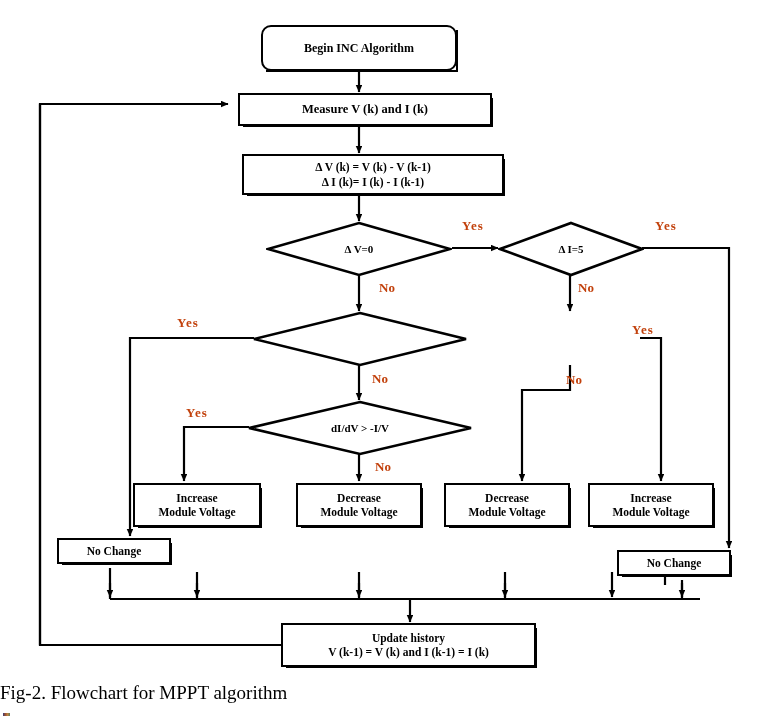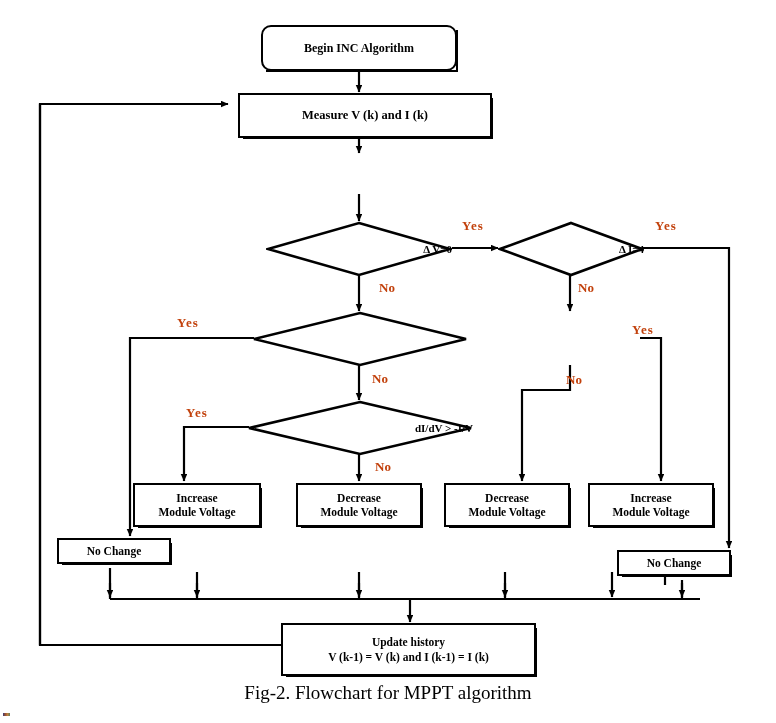--- a/index.html
+++ b/index.html
@@ -77,40 +77,40 @@
   .diamond {
     position: absolute;
     z-index: 3;
   }
   .diamond .dlabel {
     position: absolute;
     left: 0;
     top: 50%;
     width: 100%;
     transform: translateY(-50%);
-    text-align: right;
+    text-align: center;
     font-family: "Liberation Serif", serif;
     font-weight: bold;
     color: #000000;
     pointer-events: none;
   }
   
   .elabel {
     position: absolute;
     font-family: "Liberation Serif", serif;
     font-weight: bold;
     color: #c2410c;
     white-space: nowrap;
     z-index: 4;
   }
   .caption {
     position: absolute;
     left: 0;
     width: 776px;
-    text-align: center;
+    text-align: left;
     font-family: "Liberation Serif", serif;
     font-weight: normal;
     color: #000000;
   }
   .speck {
     position: absolute;
     width: 7px;
     height: 3px;
     background: linear-gradient(90deg,#1a1a5a,#8a3010,#b07020,#406040);
     opacity: .85;
@@ -177,37 +177,41 @@
       <path d="M281,645 L40,645 L40,104 L228,104" marker-end="url(#ah)"></path>
       <path d="M40,645 L40,104"></path>
 
     </g>
   </svg>
 
   <div class="node terminal" style="left:261px; top:25px; width:196px; height:46px; font-size:12px;">
     <span class="txt">Begin INC Algorithm</span>
   </div>
 
-  <div class="node proc" style="left:238px; top:93px; width:254px; height:45px; font-size:12.5px;">
+  <div class="node proc" style="left:238px; top:93px; width:254px; height:33px; font-size:12.5px;">
     <span class="txt">Measure V (k) and I (k)</span>
   </div>
 
+  <div class="node proc" style="left:242px; top:154px; width:262px; height:41px; font-size:11.5px;">
+    <span class="txt">Δ V (k) = V (k) - V (k-1)
+Δ I (k)= I (k) - I (k-1)</span>
+  </div>
 
   <div class="diamond" style="left:266px; top:221px; width:186px; height:56px;">
     <svg viewBox="0 0 186 56" style="width:186px;height:56px;display:block;">
       <polygon points="93,2 184,28 93,54 2,28" fill="#ffffff" stroke="#000000" stroke-width="2.6"></polygon>
     </svg>
     <span class="dlabel" style="font-size:11px;">Δ V=0</span>
   </div>
 
   <div class="diamond" style="left:498px; top:221px; width:146px; height:56px;">
     <svg viewBox="0 0 146 56" style="width:146px;height:56px;display:block;">
       <polygon points="73,2 144,28 73,54 2,28" fill="#ffffff" stroke="#000000" stroke-width="2.6"></polygon>
     </svg>
-    <span class="dlabel" style="font-size:11px;">Δ I=4</span>
+    <span class="dlabel" style="font-size:11px;">Δ I=5</span>
   </div>
 
   <div class="diamond" style="left:252px; top:311px; width:216px; height:56px;">
     <svg viewBox="0 0 216 56" style="width:216px;height:56px;display:block;">
       <polygon points="108,2 214,28 108,54 2,28" fill="#ffffff" stroke="#000000" stroke-width="2.6"></polygon>
     </svg>
   </div>
 
 
   <div class="diamond" style="left:247px; top:400px; width:226px; height:56px;">
@@ -238,21 +242,21 @@
   </div>
 
   <div class="node proc" style="left:57px; top:538px; width:114px; height:26px; font-size:11.5px;">
     <span class="txt">No Change</span>
   </div>
 
   <div class="node proc" style="left:617px; top:550px; width:114px; height:26px; font-size:11.5px;">
     <span class="txt">No Change</span>
   </div>
 
-  <div class="node proc" style="left:281px; top:623px; width:255px; height:53px; font-size:11.5px;">
+  <div class="node proc" style="left:281px; top:623px; width:255px; height:44px; font-size:11.5px;">
     <span class="txt">Update history
 V (k-1) = V (k) and I (k-1) = I (k)</span>
   </div>
 
   <span class="elabel" style="left:462px; top:218px; font-size:13px; letter-spacing:1px;">Yes</span>
   <span class="elabel" style="left:379px; top:280px; font-size:13px;">No</span>
 
   <span class="elabel" style="left:655px; top:218px; font-size:13px; letter-spacing:1px;">Yes</span>
   <span class="elabel" style="left:578px; top:280px; font-size:13px;">No</span>
 

